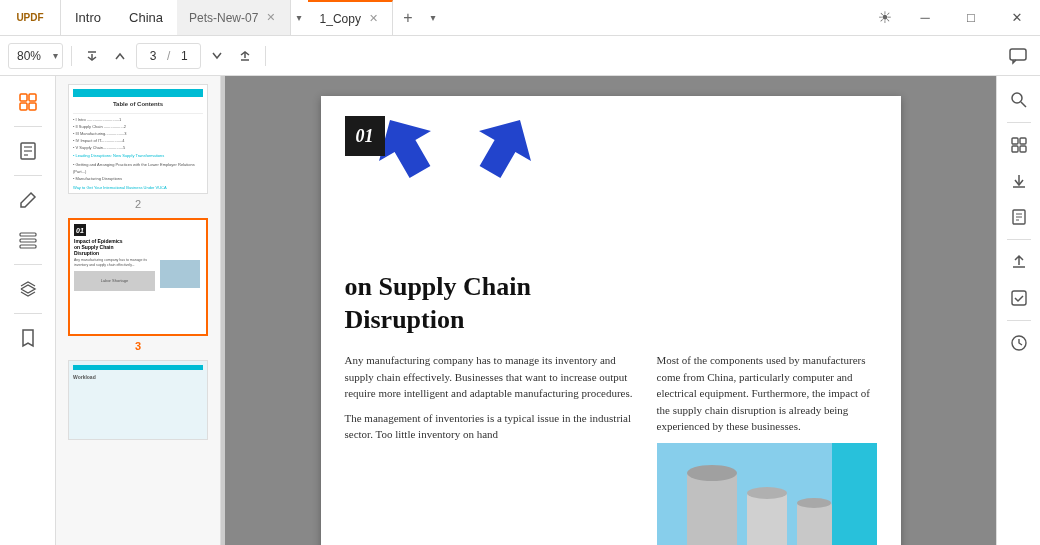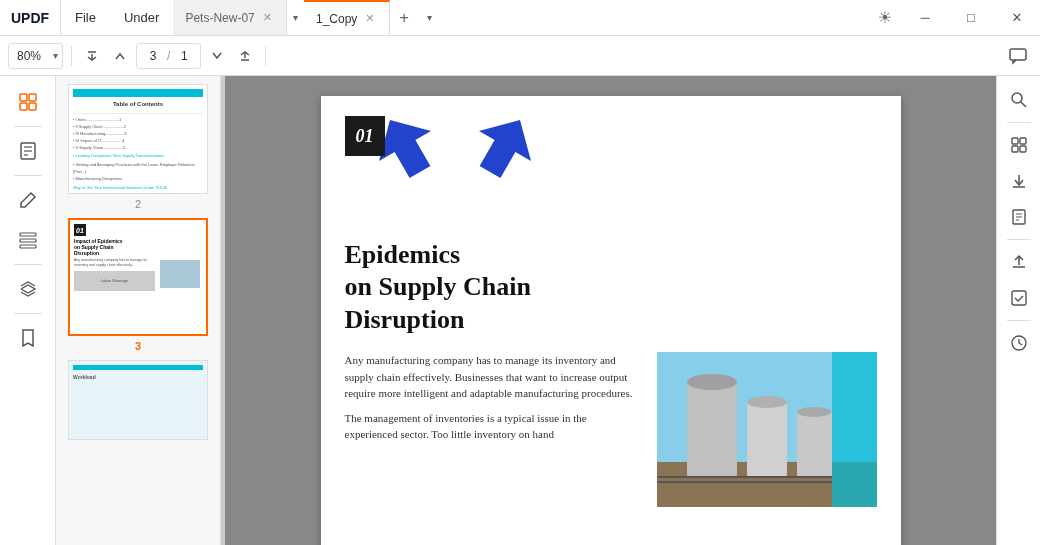--- a/index.html
+++ b/index.html
@@ -15,23 +15,23 @@
       user-select: none;
     }
     .title-bar-logo {
       width: 60px;
       display: flex;
       align-items: center;
       justify-content: center;
       padding: 0 8px;
     }
     .logo-text {
-      color: #0f172a;
+      color: #a16207;
       font-weight: bold;
-      font-size: 14px;
+      font-size: 10px;
     }
     .title-bar-menu {
       display: flex;
       align-items: center;
       border-left: 1px solid #ddd;
       height: 100%;
     }
     .menu-item {
       padding: 0 14px;
       height: 100%;
@@ -402,22 +402,22 @@
     }
   </style>
 </head>
 <body>
 
 <div class="title-bar">
   <div class="title-bar-logo">
     <span class="logo-text">UPDF</span>
   </div>
   <div class="title-bar-menu">
-    <div class="menu-item">File</div>
-    <div class="menu-item">Under</div>
+    <div class="menu-item">Intro</div>
+    <div class="menu-item">China</div>
   </div>
   <div class="tabs-area">
     <div class="tab inactive">
       <span>Pets-New-07</span>
       <span class="tab-close">✕</span>
     </div>
     <div class="tab-dropdown">▾</div>
     <div class="tab active">
       <span>1_Copy</span>
       <span class="tab-close">✕</span>
@@ -607,33 +607,34 @@
 
               <polygon points="40,10 10,40 28,40 28,70 52,70 52,40 70,40" fill="#2244cc" transform="rotate(-30, 40, 40)"></polygon>
 
               <polygon points="140,10 110,40 128,40 128,70 152,70 152,40 170,40" fill="#2244cc" transform="rotate(30, 140, 40)"></polygon>
             </svg>
           </div>
         </div>
 
         <h1 class="main-heading">
           <br>
-          <span>Epidemics</span><br>
+          <br>
           <span>on Supply Chain</span><br>
           <span>Disruption</span>
         </h1>
 
         <div class="two-col">
 
           <div class="col-left">
             <p class="body-text">Any manufacturing company has to manage its inventory and supply chain effectively. Businesses that want to increase output require more intelligent and adaptable manufacturing procedures.</p>
-            <p class="body-text">The management of inventories is a typical issue in the experienced sector. Too little inventory on hand</p>
+            <p class="body-text">The management of inventories is a typical issue in the industrial sector. Too little inventory on hand</p>
           </div>
 
           <div class="col-right">
+            <p class="body-text">Most of the components used by manufacturers come from China, particularly computer and electrical equipment. Furthermore, the impact of the supply chain disruption is already being experienced by these businesses.</p>
 
             <div class="section-image">
               
               <svg width="100%" height="100%" viewBox="0 0 220 155" xmlns="http://www.w3.org/2000/svg">
                 <rect width="220" height="155" fill="#87CEEB"></rect>
 
                 <rect y="110" width="220" height="45" fill="#8B7355"></rect>
 
                 <rect x="30" y="30" width="50" height="95" rx="3" fill="#C0C0C0"></rect>
                 <ellipse cx="55" cy="30" rx="25" ry="8" fill="#A0A0A0"></ellipse>

